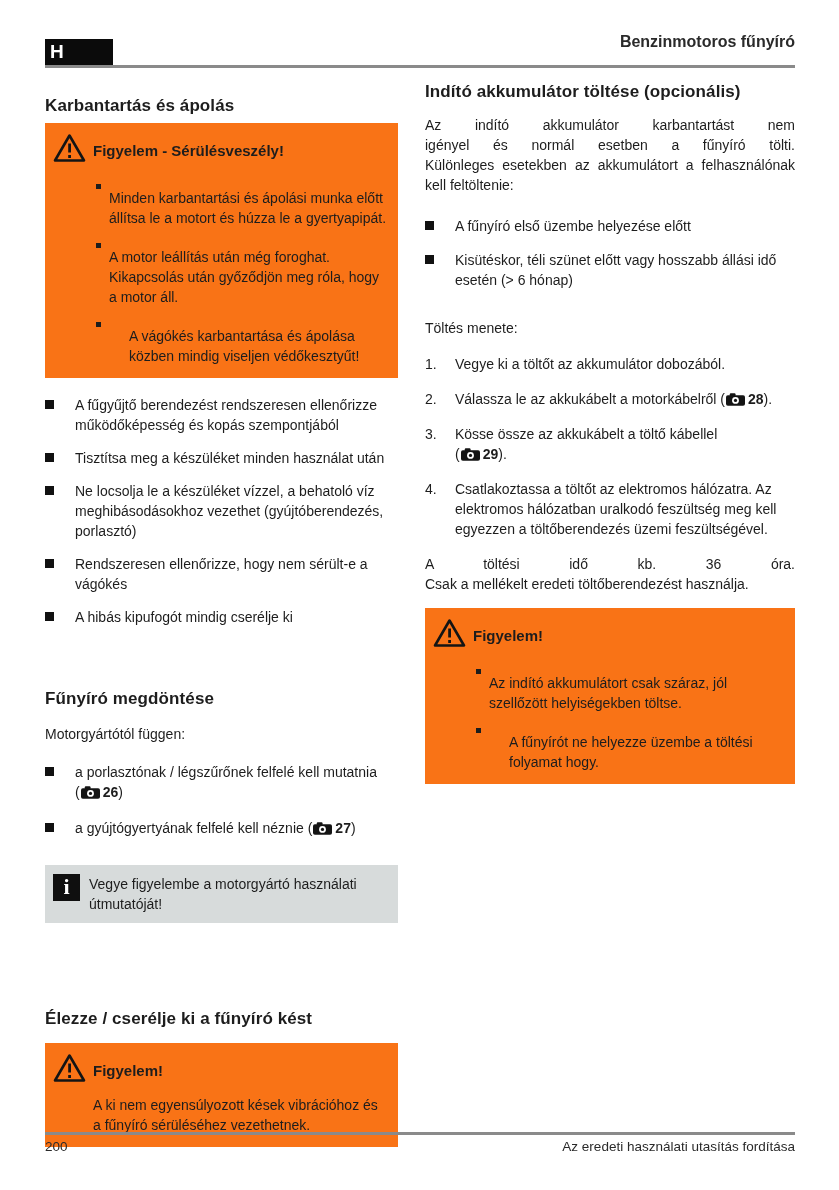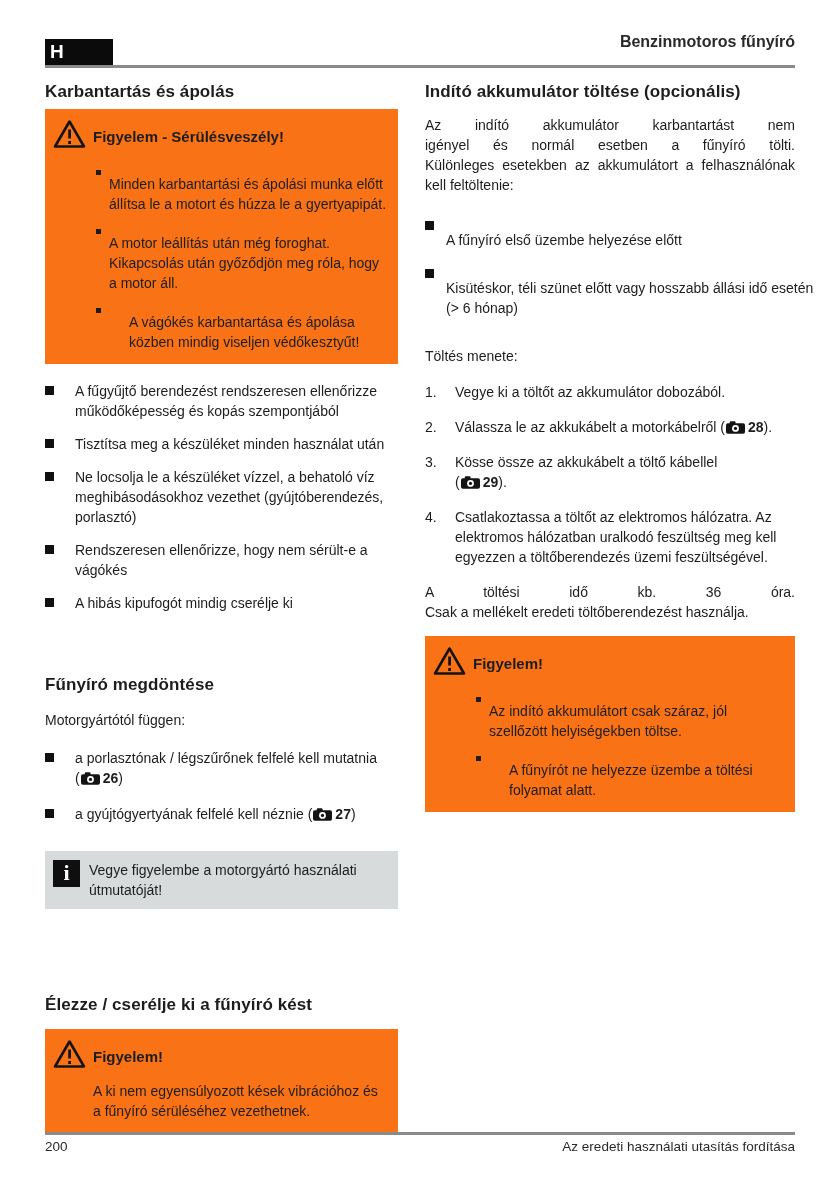--- a/index.html
+++ b/index.html
@@ -15,21 +15,21 @@
   .hdr-product { font-size:16px; color:#2a2a2a; padding-bottom:14px;font-weight:bold; }
   .rule { height:3px; background:#8a8a8a; }
 
   
   .cols { display:flex; margin-top:14px; }
   .col-l { width:353px; }
   .col-gap { width:27px; flex:none; }
   .col-r { width:370px; }
 
   h2 { font-size:17px; font-weight:bold; margin:0; letter-spacing:0.1px; }
-  .col-l h2.first { margin-bottom:7px; }
+  .col-l h2.first { margin-bottom:7px;margin-top:14px; }
   .col-r h2.first { margin-bottom:13px; }
 
   .body-text { font-size:14px; line-height:20px; }
 
   
   .warnbox { background:#f97316; padding:10px 10px 12px 8px; }
   .warn-head { display:flex; align-items:center; }
   .warn-tri { width:33px; flex:none; }
   .warn-title { font-weight:bold; font-size:15px; margin-left:7px; }
   .warn-list { margin:8px 0 0 43px; }
@@ -59,21 +59,21 @@
 
   .sec3 { margin-top:86px; }
   .sec3 h2 { margin-bottom:14px; }
   .sharplist .item { margin-bottom:12px; }
   .warnbox2 { margin-top:5px; }
 
   
   .rintro .jline { display:block; text-align:justify; text-align-last:justify; }
   .rintro .lline { display:block; }
   .rbullets { margin-top:21px; }
-  .rbullets .item { margin-bottom:14px;flex-direction:column; }
+  .rbullets .item { margin-bottom:14px; }
   .steps-title { margin-top:28px; }
   .steps { margin-top:16px; }
   .step { display:flex; margin-bottom:15px; }
   .step-num { width:30px; flex:none; }
   .step .txt { width:100%; }
   .closing { margin-top:5px; }
   .jlast { display:block; text-align:justify; text-align-last:justify; }
   .warnboxR { margin-top:14px; }
 
   .ref-line { display:block; }
@@ -280,21 +280,21 @@
             </span>
             <span class="warn-title">Figyelem!</span>
           </div>
           <div class="warn-list">
             <div class="warn-item">
               <span class="sq-small"></span>
               <span class="txt">Az indító akkumulátort csak száraz, jól szellőzött helyiségekben töltse.</span>
             </div>
             <div class="warn-item">
               <span class="sq-small"></span>
-              <span class="txt">A fűnyírót ne helyezze üzembe a töltési folyamat alatt.</span>
+              <span class="txt">A fűnyírót ne helyezze üzembe a töltési folyamat hogy.</span>
             </div>
           </div>
         </div>
 
       </div>
     </div>
   </div>
 
   <div class="footer">
     <div class="rule"></div>

